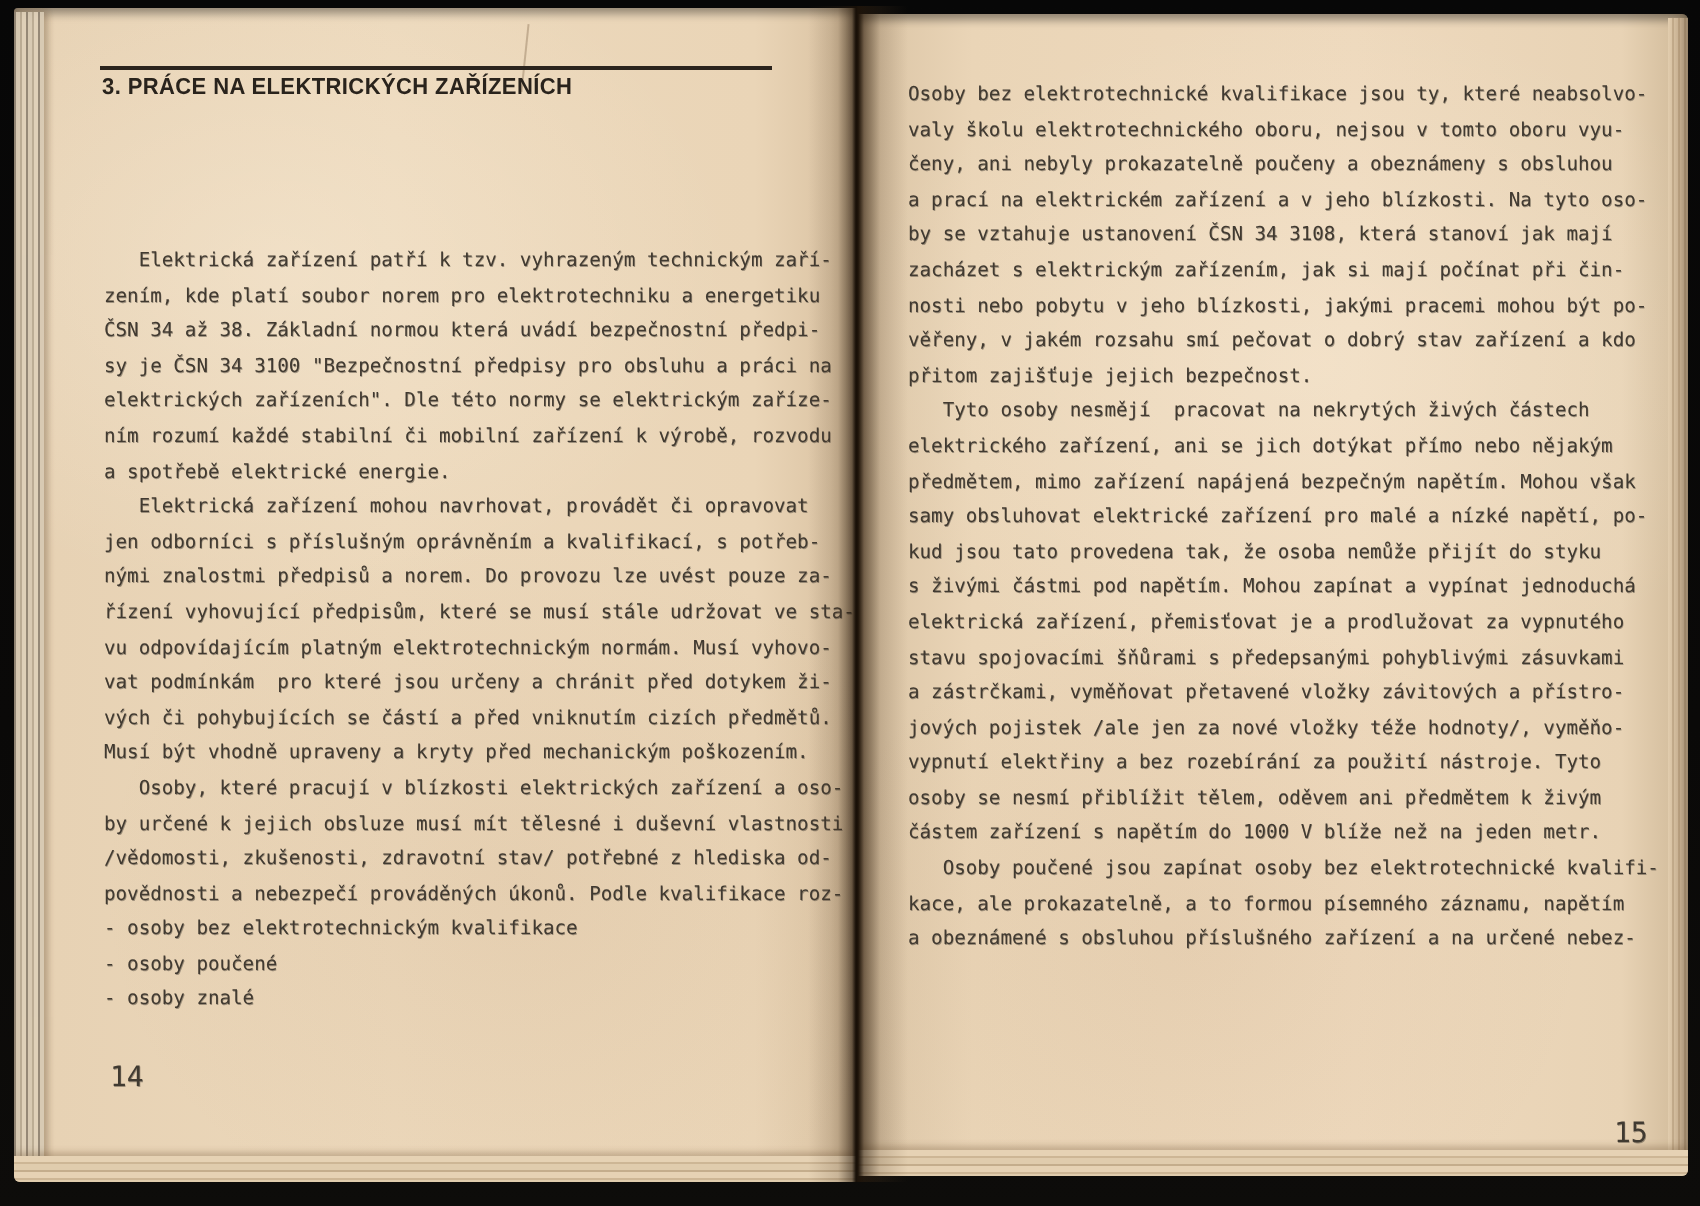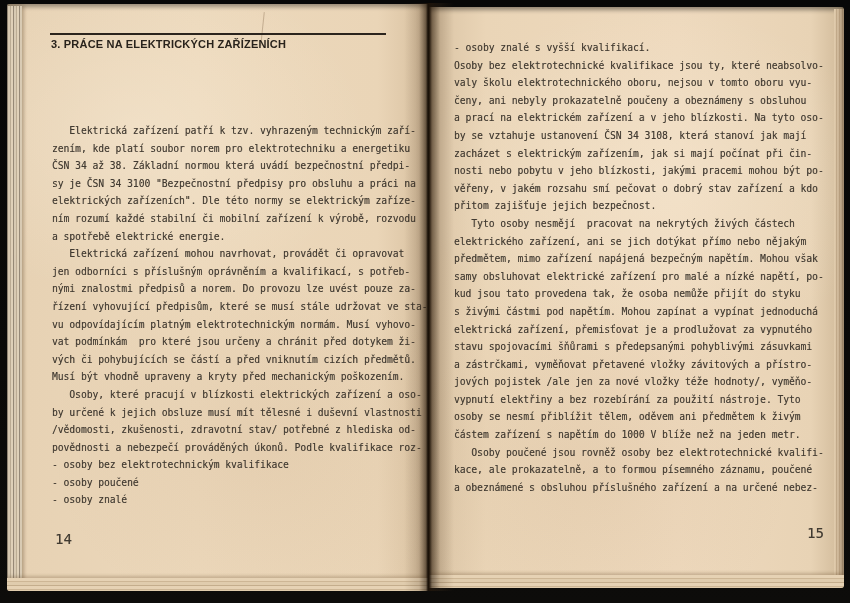--- a/index.html
+++ b/index.html
@@ -98,21 +98,21 @@
   }
   .body-left  { left: 45px; top: 118px; width: 368px; }
   .body-right { left: 26px; top: 32px;  width: 372px; }
   .page-number {
     position: absolute;
     font-family: "DejaVu Sans Mono", monospace;
     font-size: 14px; color: #403a31;
     text-shadow: 0.3px 0.3px 0.3px rgba(65,58,49,0.45);
   }
   .pn-left  { left: 48px;  top: 527px; }
-  .pn-right { left: 379px; top: 518px; }
+  .pn-right { left: 379px; top: 552px; }
 </style>
 </head>
 <body>
 
 <div class="stage">
 
   <div class="page page-left">
     <div class="edge-left"></div>
     <div class="edge-bottom"></div>
     <div class="crease"></div>
@@ -142,21 +142,20 @@
         <div class="line">- osoby poučené</div>
         <div class="line">- osoby znalé</div>
       </div>
     <div class="page-number pn-left">14</div>
   </div>
 
   <div class="page page-right">
     <div class="edge-right"></div>
     <div class="edge-bottom"></div>
     <div class="body-text body-right">
-        <div class="line">- osoby znalé s vyšší kvalifikací.</div>
         <div class="line">Osoby bez elektrotechnické kvalifikace jsou ty, které neabsolvo-</div>
         <div class="line">valy školu elektrotechnického oboru, nejsou v tomto oboru vyu-</div>
         <div class="line">čeny, ani nebyly prokazatelně poučeny a obeznámeny s obsluhou</div>
         <div class="line">a prací na elektrickém zařízení a v jeho blízkosti. Na tyto oso-</div>
         <div class="line">by se vztahuje ustanovení ČSN 34 3108, která stanoví jak mají</div>
         <div class="line">zacházet s elektrickým zařízením, jak si mají počínat při čin-</div>
         <div class="line">nosti nebo pobytu v jeho blízkosti, jakými pracemi mohou být po-</div>
         <div class="line">věřeny, v jakém rozsahu smí pečovat o dobrý stav zařízení a kdo</div>
         <div class="line">přitom zajišťuje jejich bezpečnost.</div>
         <div class="line">   Tyto osoby nesmějí  pracovat na nekrytých živých částech</div>
@@ -165,22 +164,22 @@
         <div class="line">samy obsluhovat elektrické zařízení pro malé a nízké napětí, po-</div>
         <div class="line">kud jsou tato provedena tak, že osoba nemůže přijít do styku</div>
         <div class="line">s živými částmi pod napětím. Mohou zapínat a vypínat jednoduchá</div>
         <div class="line">elektrická zařízení, přemisťovat je a prodlužovat za vypnutého</div>
         <div class="line">stavu spojovacími šňůrami s předepsanými pohyblivými zásuvkami</div>
         <div class="line">a zástrčkami, vyměňovat přetavené vložky závitových a přístro-</div>
         <div class="line">jových pojistek /ale jen za nové vložky téže hodnoty/, vyměňo-</div>
         <div class="line">vypnutí elektřiny a bez rozebírání za použití nástroje. Tyto</div>
         <div class="line">osoby se nesmí přiblížit tělem, oděvem ani předmětem k živým</div>
         <div class="line">částem zařízení s napětím do 1000 V blíže než na jeden metr.</div>
-        <div class="line">   Osoby poučené jsou rovněž osoby bez elektrotechnické kvalifi-</div>
-        <div class="line">kace, ale prokazatelně, a to formou písemného záznamu, poučené</div>
+        <div class="line">   Osoby poučené jsou zapínat osoby bez elektrotechnické kvalifi-</div>
+        <div class="line">kace, ale prokazatelně, a to formou písemného záznamu, napětím</div>
         <div class="line">a obeznámené s obsluhou příslušného zařízení a na určené nebez-</div>
       </div>
     <div class="page-number pn-right">15</div>
   </div>
 
   <div class="gutter"></div>
 
 </div>
 
 </body></html>

